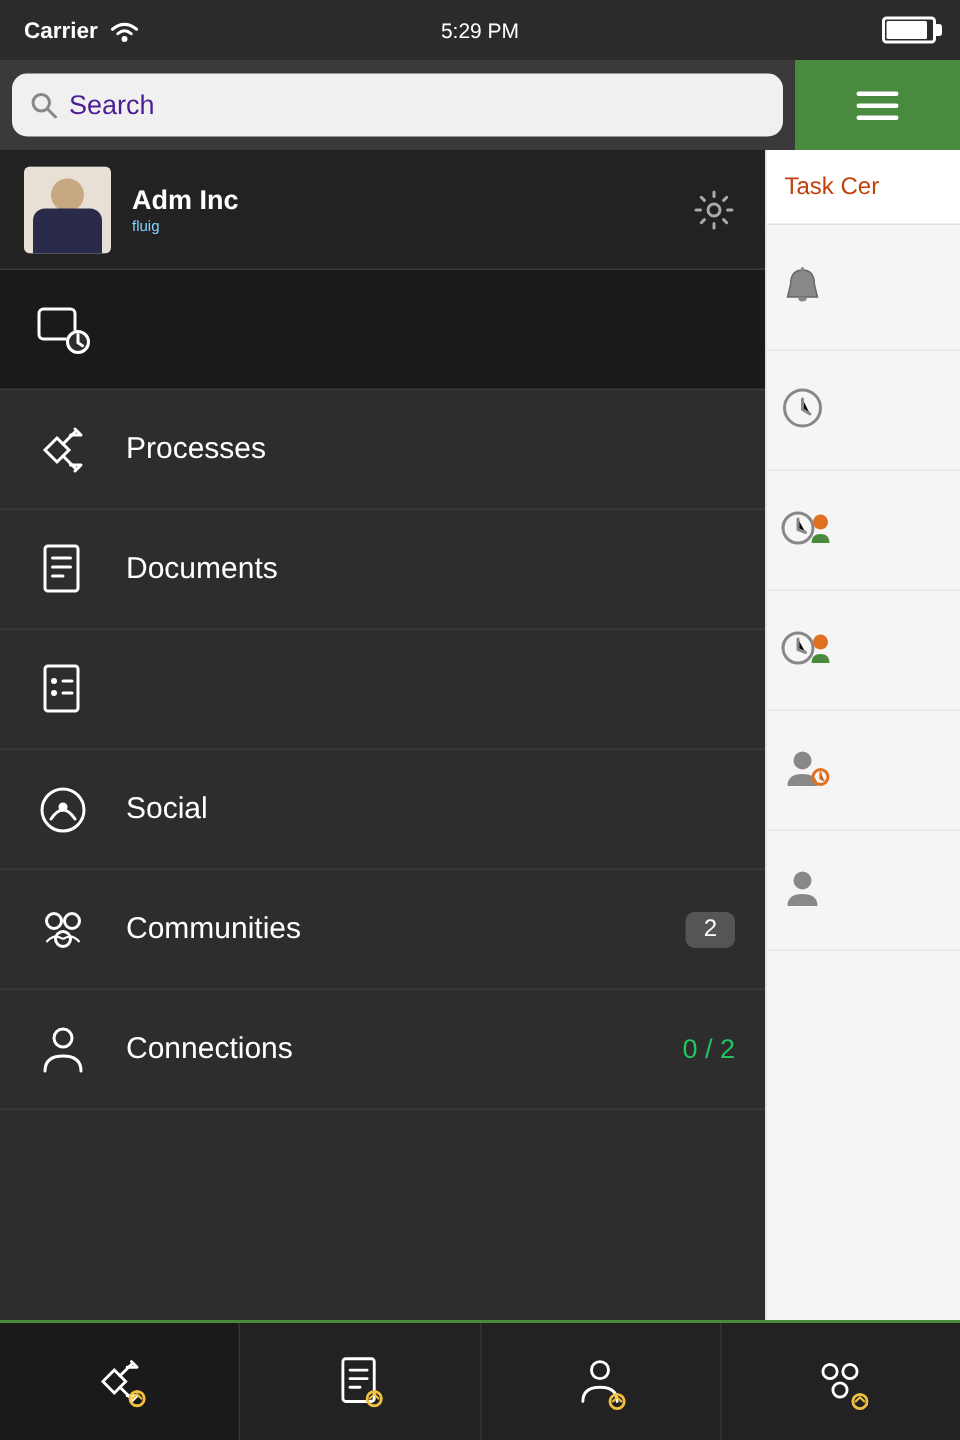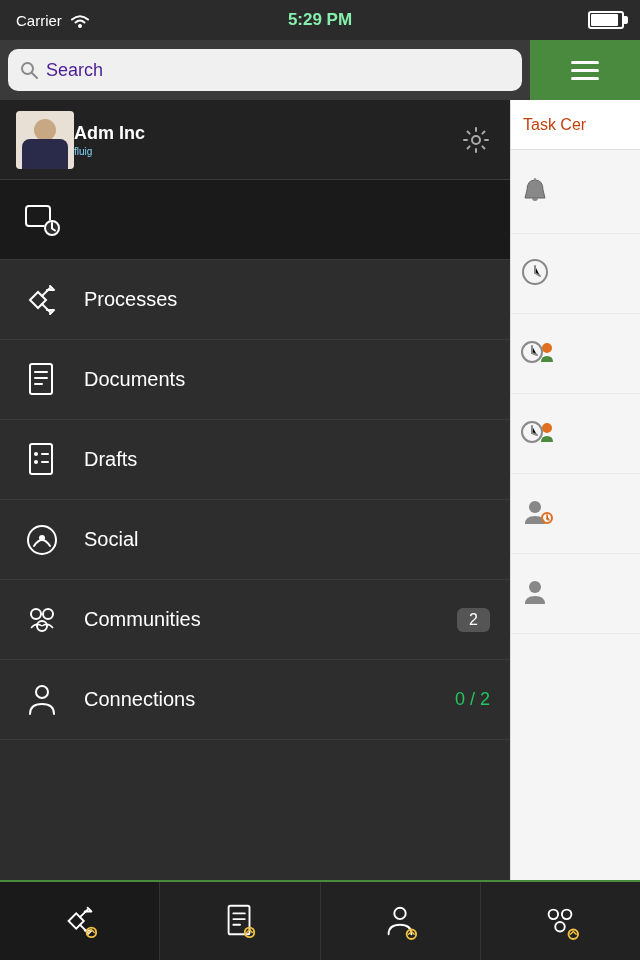--- a/index.html
+++ b/index.html
@@ -8,22 +8,22 @@
     
     .status-bar {
       width: 100%;
       height: 40px;
       background: #2b2b2b;
       display: flex;
       align-items: center;
       justify-content: space-between;
       padding: 0 16px;
     }
-    .status-bar-left { display: flex; align-items: center; gap: 8px; color: #fff; font-size: 15px; font-weight: 400; }
-    .status-bar-center { color: #86efac; font-size: 17px; font-weight: 700; position: absolute; left: 50%; transform: translateX(-50%); }
+    .status-bar-left { display: flex; align-items: center; gap: 8px; color: #fff; font-size: 15px; font-weight: 700; }
+    .status-bar-center { color: #ffffff; font-size: 14px; font-weight: 400; position: absolute; left: 50%; transform: translateX(-50%); }
     .status-bar-right { color: #fff; font-size: 13px; display: flex; align-items: center; gap: 4px; }
 
     
     .battery {
       width: 36px; height: 18px; border: 2px solid white; border-radius: 3px; position: relative; display: inline-block;
     }
     .battery::after { content: ''; position: absolute; right: -6px; top: 50%; transform: translateY(-50%); width: 4px; height: 8px; background: white; border-radius: 0 2px 2px 0; }
     .battery-fill { position: absolute; left: 1px; top: 1px; bottom: 1px; width: 85%; background: white; border-radius: 1px; }
 
     
@@ -77,20 +77,21 @@
       flex-direction: column;
     }
 
     
     .user-header {
       height: 80px;
       display: flex;
       align-items: center;
       padding: 0 16px;
       background: #222;
+      gap: 14px;
       border-bottom: 1px solid #3a3a3a;
     }
     .avatar {
       width: 58px;
       height: 58px;
       border-radius: 4px;
       overflow: hidden;
       background: #555;
       flex-shrink: 0;
     }
@@ -306,21 +307,20 @@
       <div class="nav-item">
         <div class="nav-icon">
           <svg width="40" height="40" viewBox="0 0 40 40" fill="none">
             <rect x="8" y="4" width="22" height="30" rx="2" stroke="white" stroke-width="2"></rect>
             <circle cx="14" cy="14" r="2" fill="white"></circle>
             <circle cx="14" cy="22" r="2" fill="white"></circle>
             <line x1="20" y1="14" x2="26" y2="14" stroke="white" stroke-width="2" stroke-linecap="round"></line>
             <line x1="20" y1="22" x2="26" y2="22" stroke="white" stroke-width="2" stroke-linecap="round"></line>
           </svg>
         </div>
-        <span class="nav-label">Drafts</span>
       </div>
 
       <div class="nav-item">
         <div class="nav-icon">
           <svg width="40" height="40" viewBox="0 0 40 40" fill="none">
             <circle cx="20" cy="20" r="14" stroke="white" stroke-width="2"></circle>
             <path d="M12 26 Q20 14 28 26" stroke="white" stroke-width="2" stroke-linecap="round" fill="none"></path>
             <circle cx="20" cy="18" r="3" fill="white"></circle>
           </svg>
         </div>

